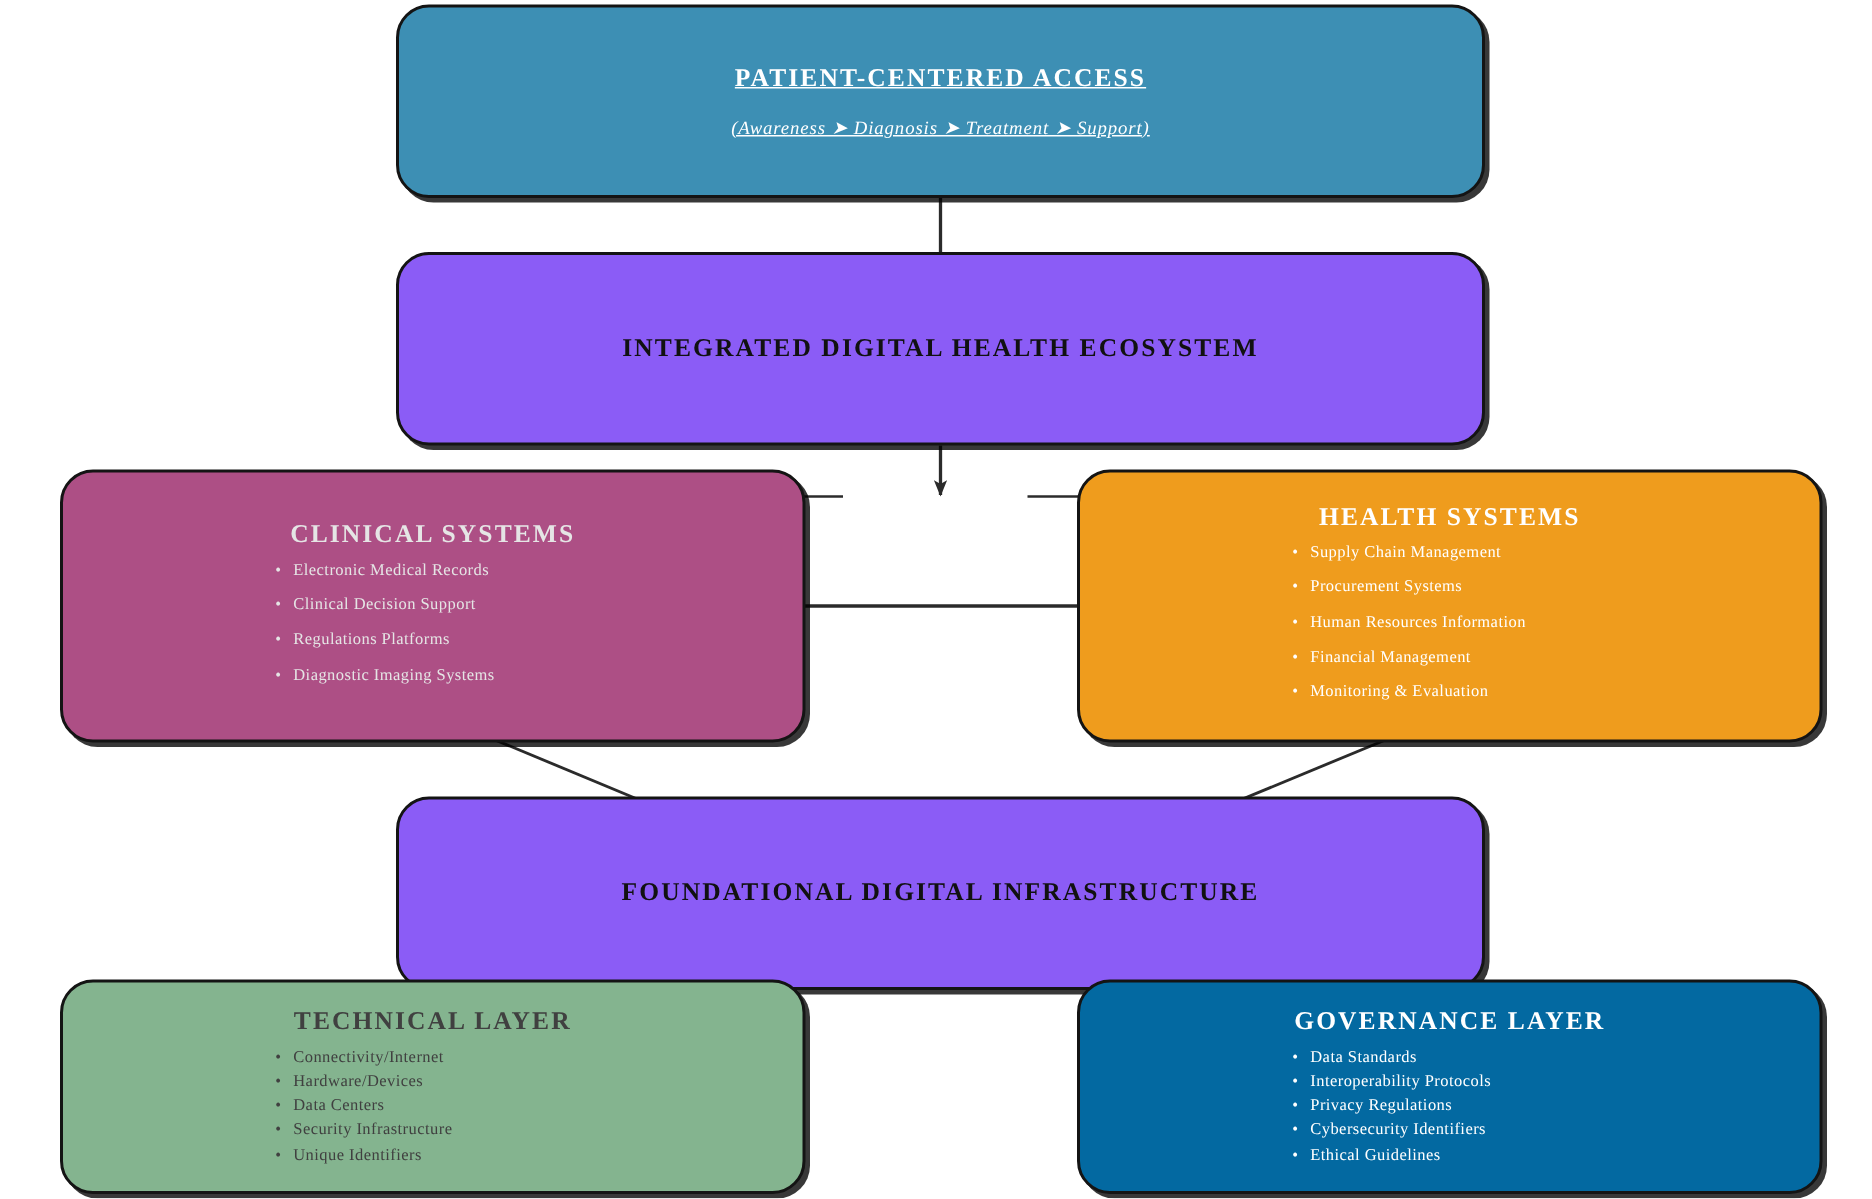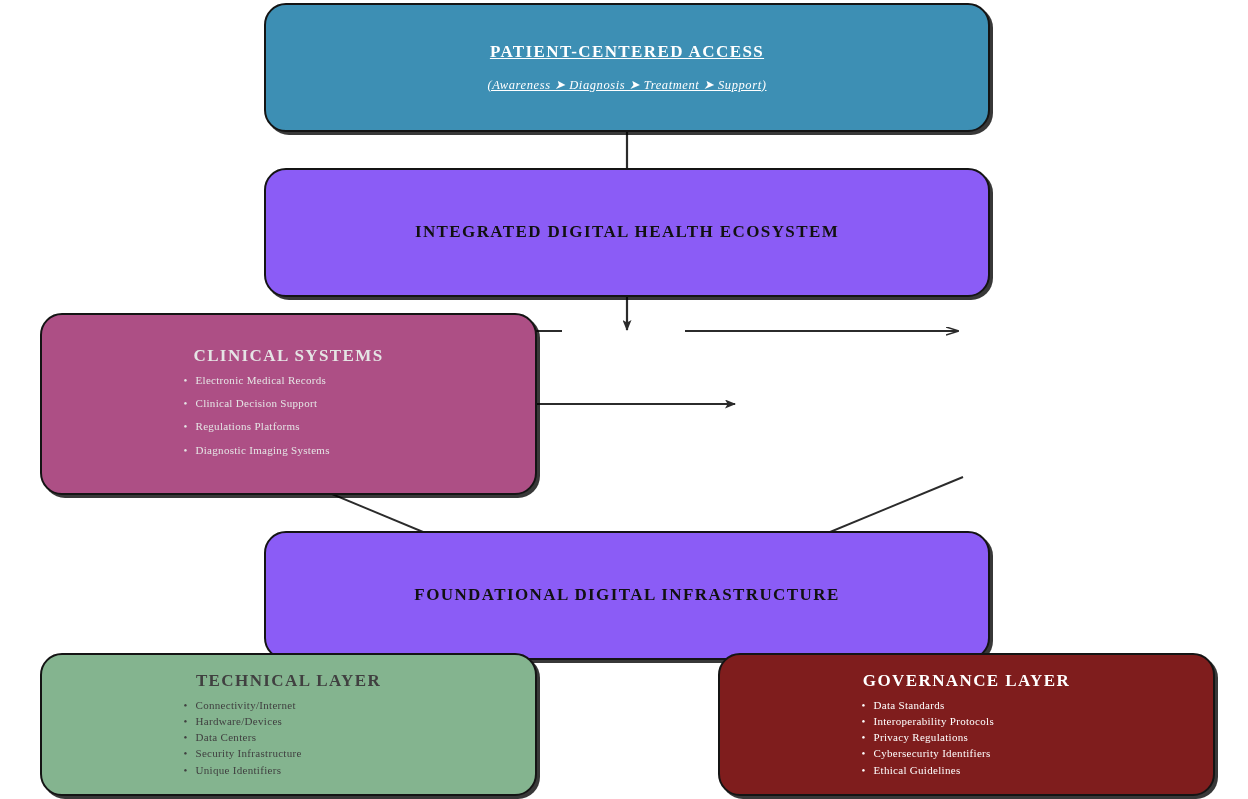--- a/index.html
+++ b/index.html
@@ -81,21 +81,21 @@
 
   .n-magenta { background: #ad4f85; }
   .n-magenta .node-title, .n-magenta .node-list { color: #e5e5e5; }
 
   .n-orange  { background: #ef9c1d; }
   .n-orange .node-title, .n-orange .node-list { color: #ffffff; }
 
   .n-green   { background: #84b48f; }
   .n-green .node-title, .n-green .node-list { color: #404040; }
 
-  .n-red     { background: #7f1d1d; font-family: Liberation Serif, serif; }
+  .n-red     { background: #0369a1; font-family: Liberation Serif, serif; }
   .n-red .node-title, .n-red .node-list { color: #ffffff; }
 
   
   #node-patient  { left: 264px; top: 3px;   width: 726px; height: 129px; }
   #node-ecosystem{ left: 264px; top: 168px; width: 726px; height: 129px; }
   #node-clinical { left: 40px;  top: 313px; width: 497px; height: 182px; }
   #node-health   { left: 718px; top: 313px; width: 497px; height: 182px; }
   #node-foundation{left: 264px; top: 531px; width: 726px; height: 129px; }
   #node-technical{ left: 40px;  top: 653px; width: 497px; height: 143px; }
   #node-governance{left: 718px; top: 653px; width: 497px; height: 143px; }
@@ -190,20 +190,34 @@
         <ul class="node-list">
             <li>Electronic Medical Records</li>
             <li>Clinical Decision Support</li>
             <li>Regulations Platforms</li>
             <li>Diagnostic Imaging Systems</li>
           </ul>
       </div>
     </div>
   </div>
 
+  <div class="node n-orange" id="node-health">
+    <div class="node-title">HEALTH SYSTEMS</div>
+    <div class="node-body">
+      <div class="node-list-wrap">
+        <ul class="node-list">
+            <li>Supply Chain Management</li>
+            <li>Procurement Systems</li>
+            <li>Human Resources Information</li>
+            <li>Financial Management</li>
+            <li>Monitoring &amp; Evaluation</li>
+          </ul>
+      </div>
+    </div>
+  </div>
 
   <div class="node n-light" id="node-foundation">
     <div class="node-title">FOUNDATIONAL DIGITAL INFRASTRUCTURE</div>
   </div>
 
   <div class="node n-green" id="node-technical">
     <div class="node-title">TECHNICAL LAYER</div>
     <div class="node-body">
       <div class="node-list-wrap">
         <ul class="node-list">

